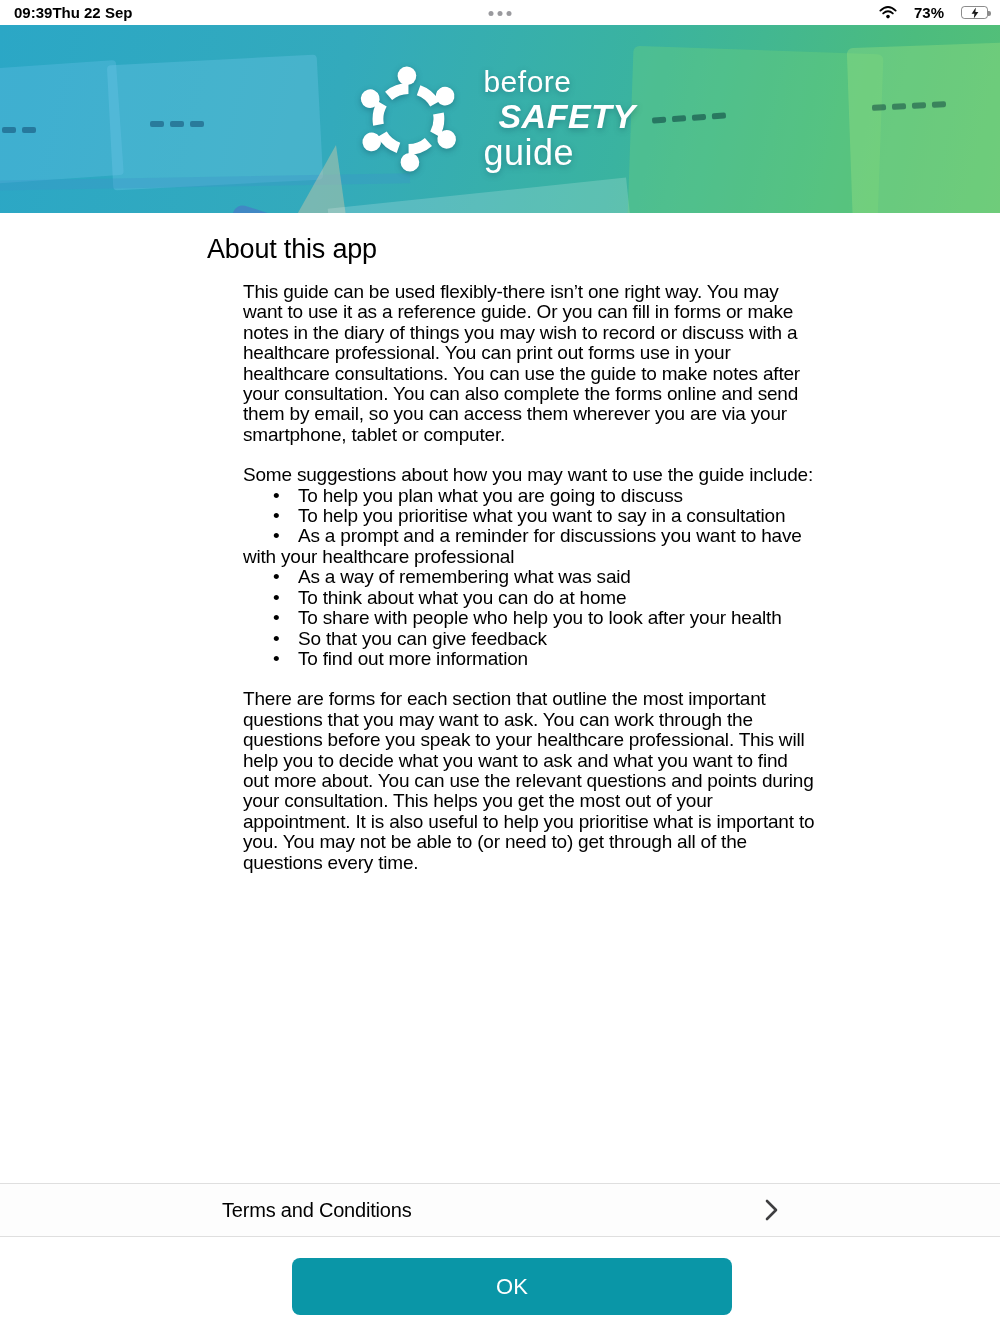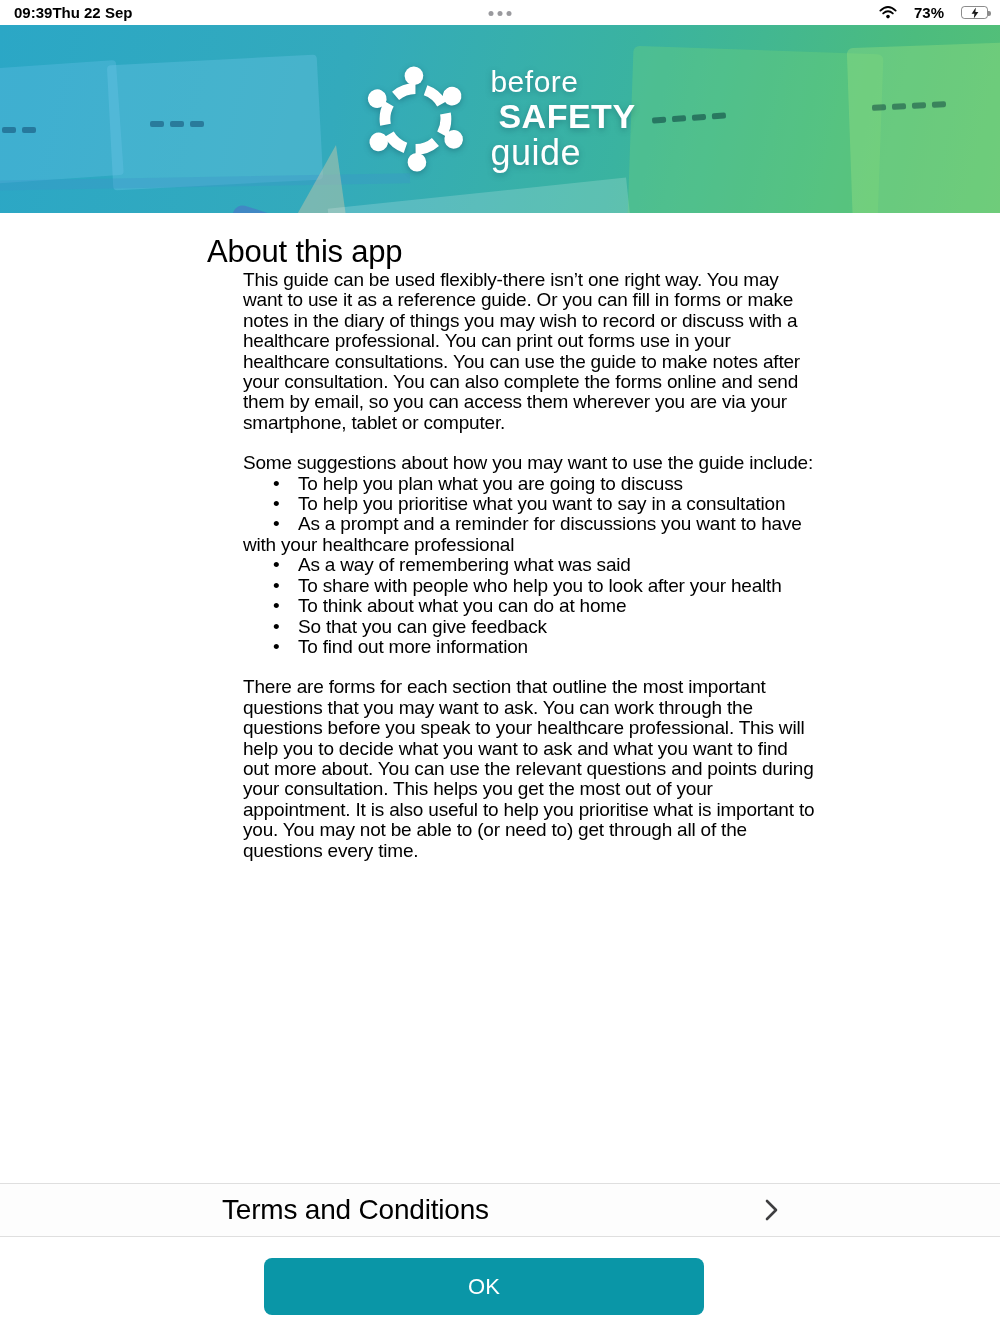--- a/index.html
+++ b/index.html
@@ -45,43 +45,43 @@
   .mark.m-r1 { left:652px; top:90px; transform:rotate(-4deg); } .mark.m-r1 i { background:rgba(10,60,60,.55); }
   .mark.m-r2 { left:872px; top:78px; transform:rotate(-3deg); } .mark.m-r2 i { background:rgba(10,60,60,.5); }
 
   .logo-wrap {
     position:absolute; left:50%; top:50%; transform:translate(-50%,-50%);
     display:flex; align-items:center; gap:16px;
     filter:drop-shadow(0 2px 3px rgba(0,40,60,.30));
   }
   .logo-text { color:#fff; line-height:1.0; text-align:left; }
   .logo-text .l1 { font-size:30px; font-weight:400; letter-spacing:.5px; }
-  .logo-text .l2 { font-size:34px; font-weight:700; letter-spacing:.5px; margin:2px 8px; }
+  .logo-text .l2 { font-size:34px; font-weight:700; letter-spacing:.5px; margin:2px 15px;font-style:italic; }
   .logo-text .l3 { font-size:36px; font-weight:400; letter-spacing:.5px; }
 
   
   .content { position:absolute; top:234px; left:207px; width:610px; }
-  .page-title { font-size:31px; font-weight:400; letter-spacing:-.2px; }
+  .page-title { font-size:27px; font-weight:400; letter-spacing:-.2px; margin-bottom:17px; }
   .body-text { font-size:19px; line-height:20.4px; letter-spacing:-.2px;margin-left:36px; }
   .para { margin-bottom:20px; }
   .intro { margin-bottom:0; }
   .bullet-item { text-indent:30px; }
   .bullet-item::before { content:"\2022"; display:inline-block; width:25px; text-indent:0; }
   .bullets { margin-bottom:20px; }
 
   
   .terms-row {
     position:absolute; top:1183px; left:0; width:1000px; height:54px;
     background:#fdfdfd; border-top:1px solid #dfdfdf; border-bottom:1px solid #dfdfdf;
     display:flex; align-items:center; justify-content:space-between;
     padding:0 222px; cursor:pointer;
   }
-  .terms-label { font-size:28px; letter-spacing:-.2px; }
+  .terms-label { font-size:20px; letter-spacing:-.2px; }
   .ok-button {
-    position:absolute; top:1258px; left:264px; width:440px; height:57px;
+    position:absolute; top:1258px; left:292px; width:440px; height:57px;
     background:#0a96a7; border:none; border-radius:8px;
     color:#fff; font-family:"Liberation Sans",sans-serif; font-size:22px; letter-spacing:.2px;
     display:flex; align-items:center; justify-content:center; cursor:pointer;
   }
 </style>
 </head>
 <body>
 
 <div class="screen">
 
@@ -168,22 +168,22 @@
   <div class="content">
     <h1 class="page-title">About this app</h1>
     <div class="body-text">
       <p class="para">This guide can be used flexibly-there isn’t one right way. You may want to use it as a reference guide. Or you can fill in forms or make notes in the diary of things you may wish to record or discuss with a healthcare professional. You can print out forms use in your healthcare consultations. You can use the guide to make notes after your consultation. You can also complete the forms online and send them by email, so you can access them wherever you are via your smartphone, tablet or computer.</p>
       <p class="intro">Some suggestions about how you may want to use the guide include:</p>
       <div class="bullets">
         <div class="bullet-item">To help you plan what you are going to discuss</div>
         <div class="bullet-item">To help you prioritise what you want to say in a consultation</div>
         <div class="bullet-item">As a prompt and a reminder for discussions you want to have with your healthcare professional</div>
         <div class="bullet-item">As a way of remembering what was said</div>
+        <div class="bullet-item">To think about what you can do at home</div>
         <div class="bullet-item">To share with people who help you to look after your health</div>
-        <div class="bullet-item">To think about what you can do at home</div>
         <div class="bullet-item">So that you can give feedback</div>
         <div class="bullet-item">To find out more information</div>
       </div>
       <p class="para">There are forms for each section that outline the most important questions that you may want to ask. You can work through the questions before you speak to your healthcare professional. This will help you to decide what you want to ask and what you want to find out more about. You can use the relevant questions and points during your consultation. This helps you get the most out of your appointment. It is also useful to help you prioritise what is important to you.  You may not be able to (or need to) get through all of the questions every time.</p>
     </div>
   </div>
 
   <div class="terms-row">
     <span class="terms-label">Terms and Conditions</span>
     <svg width="13" height="22" viewBox="0 0 13 22">

